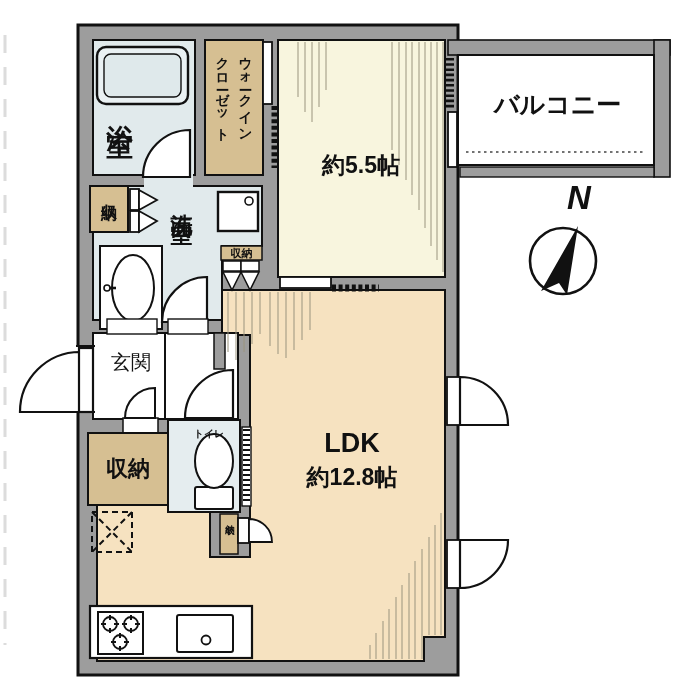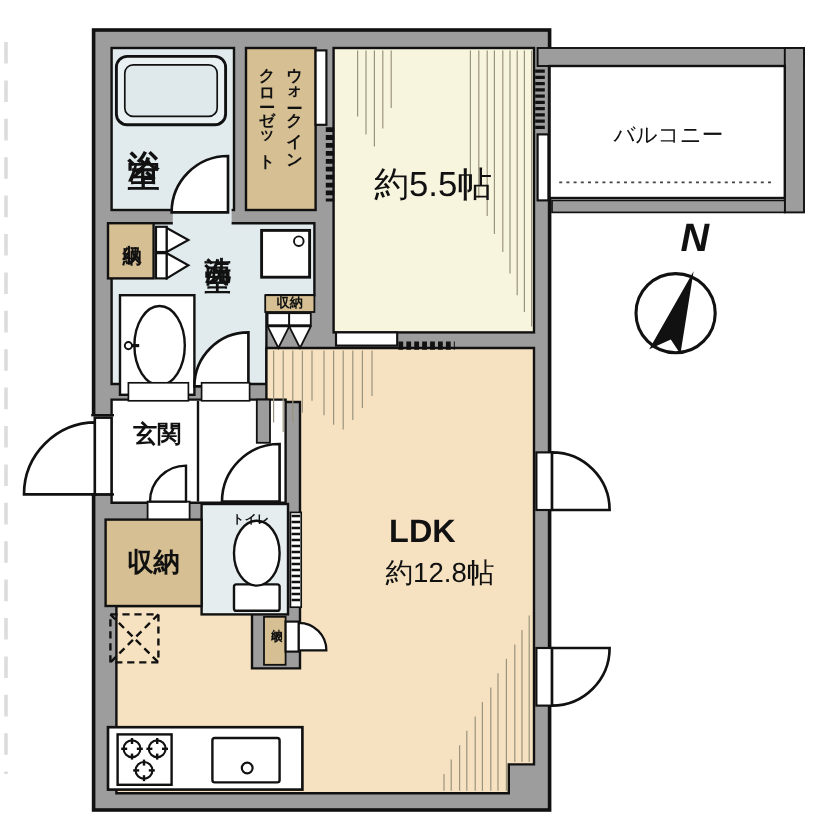--- a/index.html
+++ b/index.html
@@ -200,36 +200,36 @@
     <circle cx="563" cy="261" r="33" fill="#fff" stroke="#111" stroke-width="2.6"></circle>
     <polygon points="578,226 567,295 559,283 541,291" fill="#111"></polygon>
   </g>
 </svg>
 
 <div class="lbl vert" style="left:102px;top:103px;font-size:27px;letter-spacing:6px;font-weight:600;">浴室</div>
 
 <div class="lbl vert" style="left:211px;top:47px;font-size:13.5px;line-height:23px;letter-spacing:2px;font-weight:600;height:126px;"><span>ウォークイン</span>
 <span>クローゼット</span></div>
 
-<div class="lbl center" style="left:300px;top:136px;width:122px;font-size:29px;font-weight:400;">約5.5帖</div>
-
-<div class="lbl center" style="left:494px;top:89px;width:126px;font-size:18px;font-weight:400;margin-top:12px;">バルコニー</div>
+<div class="lbl center" style="left:300px;top:151px;width:122px;font-size:23px;font-weight:700;">約5.5帖</div>
+
+<div class="lbl center" style="left:494px;top:89px;width:126px;font-size:25px;font-weight:700;">バルコニー</div>
 
 <div class="lbl vert" style="left:168px;top:196px;font-size:22px;letter-spacing:4px;font-weight:600;">洗面室</div>
 
 <div class="lbl vert" style="left:99px;top:191px;font-size:16px;letter-spacing:1px;font-weight:600;">収納</div>
 
 <div class="lbl center" style="left:221px;top:247px;width:41px;font-size:11px;font-weight:600;">収納</div>
 
-<div class="lbl" style="left:111px;top:350px;font-size:20px;font-weight:700;">玄関</div>
+<div class="lbl" style="left:111px;top:350px;font-size:20px;font-weight:400;">玄関</div>
 
 <div class="lbl center" style="left:180px;top:428px;width:58px;font-size:10px;font-weight:600;">トイレ</div>
 
 <div class="lbl center" style="left:88px;top:455px;width:80px;font-size:22px;font-weight:600;">収納</div>
 
 <div class="lbl vert" style="left:224px;top:517px;font-size:9.5px;font-weight:600;">収納</div>
 
 <div class="lbl center" style="left:292px;top:427px;width:120px;font-size:27px;font-weight:600;">LDK</div>
-<div class="lbl center" style="left:292px;top:463px;width:120px;font-size:23px;font-weight:400;text-align:right;">約12.8帖</div>
+<div class="lbl center" style="left:292px;top:463px;width:120px;font-size:23px;font-weight:700;">約12.8帖</div>
 
 <div class="lbl" style="left:567px;top:177px;font-size:33px;font-style:italic;font-weight:700;">N</div>
 
 </div>
 
 </body></html>

